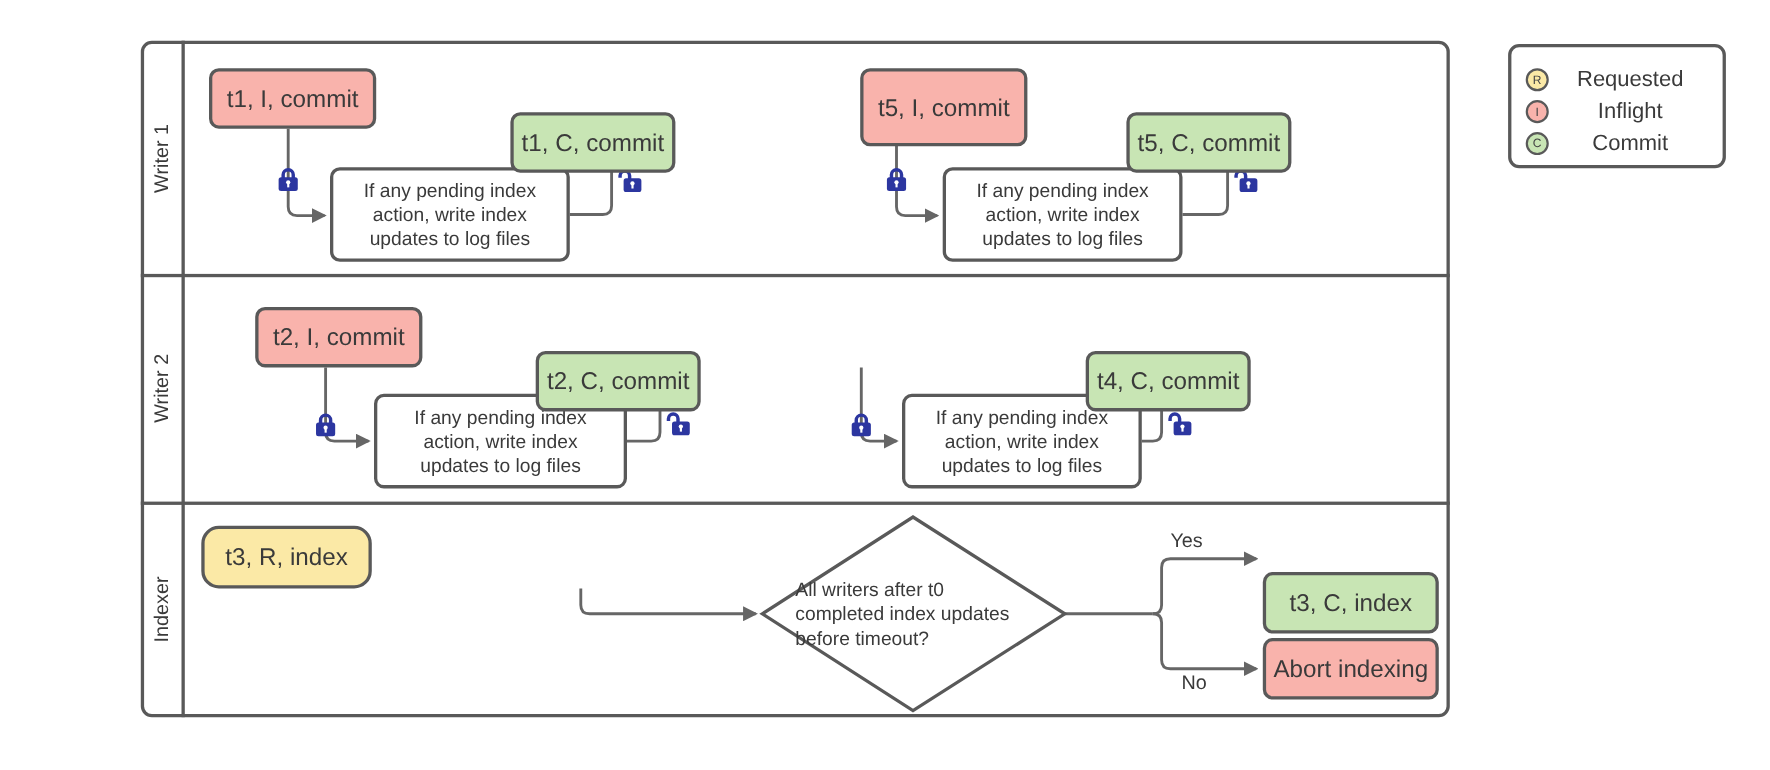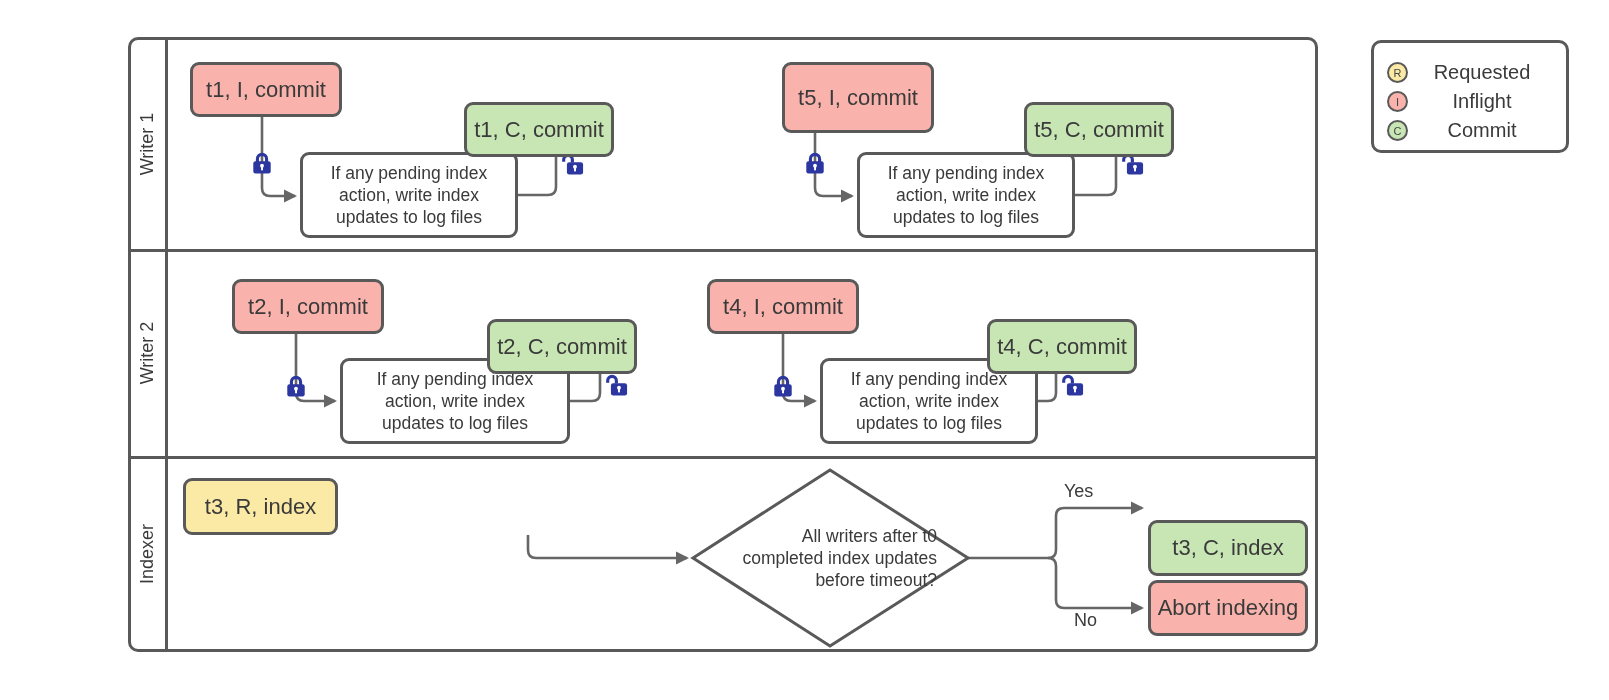--- a/index.html
+++ b/index.html
@@ -17,24 +17,24 @@
   .vdiv{position:absolute;left:165px;top:37px;width:3px;height:615px;background:var(--border);}
   .hdiv{position:absolute;left:128px;width:1190px;height:3px;background:var(--border);}
   .lane-label{position:absolute;transform:translate(-50%,-50%) rotate(-90deg);
     font-size:18px;white-space:nowrap;color:var(--text);}
   
   .node{position:absolute;box-sizing:border-box;border:3px solid var(--border);
     border-radius:9px;display:flex;align-items:center;justify-content:center;
     font-size:22px;text-align:center;color:var(--text);}
   .red{background:var(--inflight);}
   .green{background:var(--commit);margin-top:40px;}
-  .yellow{background:var(--requested);}
+  .yellow{background:var(--requested);border-radius:16px;}
   .white{background:#fff;font-size:17.5px;line-height:22px;padding:16px 12px;}
   .decision-label{position:absolute;left:723px;top:525px;width:214px;
-    font-size:17.5px;line-height:22px;text-align:right;color:var(--text);}
+    font-size:17.5px;line-height:22px;text-align:left;color:var(--text);}
   .branch-label{position:absolute;font-size:18px;color:var(--text);}
   
   svg.overlay{position:absolute;left:0;top:0;pointer-events:none;}
   .arrow{fill:none;stroke:var(--arrow);stroke-width:2.6;}
   .diamond{fill:#fff;stroke:var(--border);stroke-width:3;}
   .lock-fill{fill:var(--lock);}
   .lock-stroke{stroke:var(--lock);}
   
   .legend{position:absolute;left:1371px;top:40px;width:198px;height:113px;
     box-sizing:border-box;border:3px solid var(--border);border-radius:10px;
@@ -109,21 +109,20 @@
   <div class="node red" style="left:190px;top:62px;width:152px;height:55px">t1, I, commit</div>
   <div class="node white" style="left:300px;top:152px;width:218px;height:86px">If any pending index action, write index updates to log files</div>
   <div class="node green" style="left:464px;top:62px;width:150px;height:55px">t1, C, commit</div>
   <div class="node red" style="left:782px;top:62px;width:152px;height:71px">t5, I, commit</div>
   <div class="node white" style="left:857px;top:152px;width:218px;height:86px">If any pending index action, write index updates to log files</div>
   <div class="node green" style="left:1024px;top:62px;width:150px;height:55px">t5, C, commit</div>
 
   <div class="node red" style="left:232px;top:279px;width:152px;height:55px">t2, I, commit</div>
   <div class="node white" style="left:340px;top:358px;width:230px;height:86px">If any pending index action, write index updates to log files</div>
   <div class="node green" style="left:487px;top:279px;width:150px;height:55px">t2, C, commit</div>
-  <div class="node red" style="left:707px;top:279px;width:152px;height:55px">t4, I, commit</div>
   <div class="node white" style="left:820px;top:358px;width:218px;height:86px">If any pending index action, write index updates to log files</div>
   <div class="node green" style="left:987px;top:279px;width:150px;height:55px">t4, C, commit</div>
 
   <div class="node yellow" style="left:183px;top:478px;width:155px;height:57px">t3, R, index</div>
   <div class="decision-label">All writers after t0 completed index updates before timeout?</div>
   <div class="branch-label" style="left:1064px;top:481px">Yes</div>
   <div class="branch-label" style="left:1074px;top:610px">No</div>
   <div class="node green" style="left:1148px;top:480px;width:160px;height:56px">t3, C, index</div>
   <div class="node red" style="left:1148px;top:580px;width:160px;height:56px">Abort indexing</div>
 

